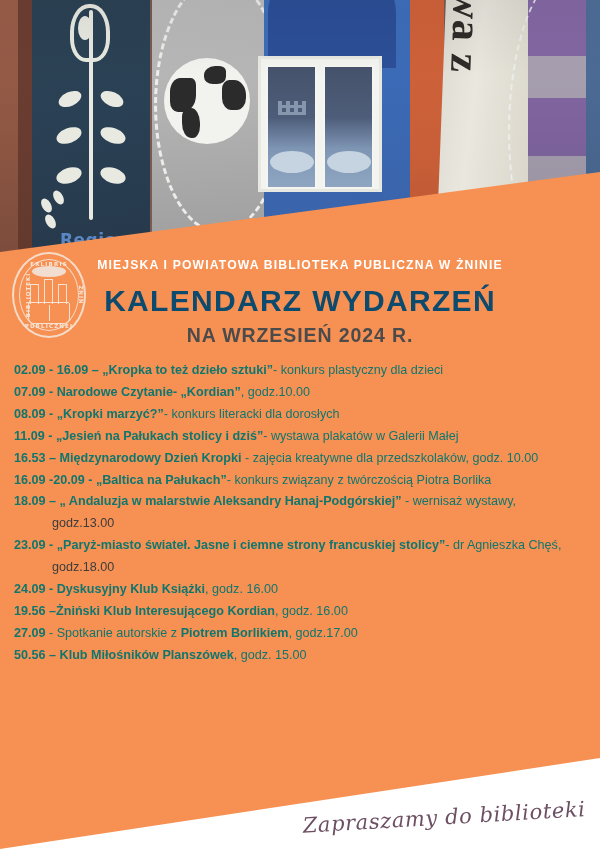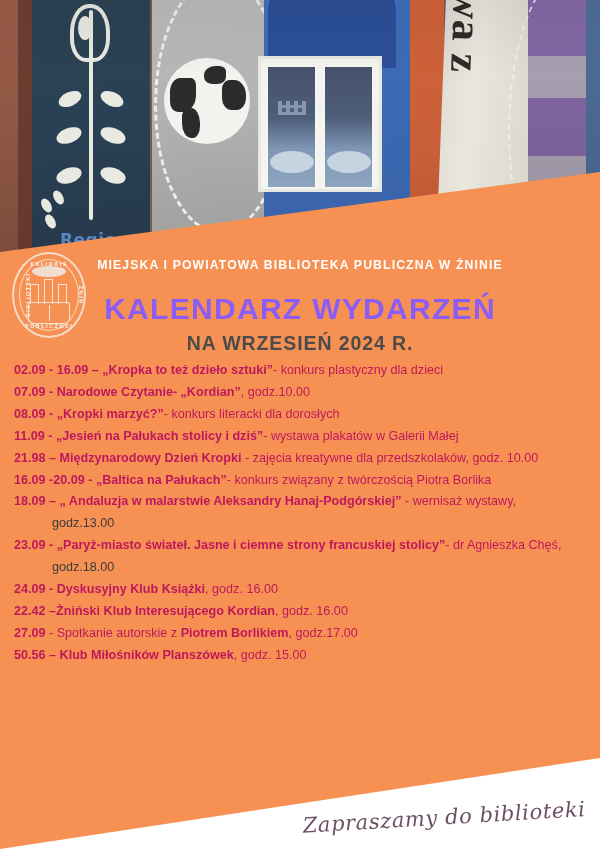--- a/index.html
+++ b/index.html
@@ -356,22 +356,22 @@
     color: #ffffff;
     padding-top: 10px;
     font-family: "Liberation Sans", sans-serif;
   }
 
   .title-main {
     text-align: center;
     font-size: 30px;
     font-weight: bold;
     letter-spacing: 1.3px;
-    color: #8b5cf6;
-    margin-top: 20px;
+    color: #0c4a6e;
+    margin-top: 12px;
     font-family: "Liberation Sans", sans-serif;
   }
 
   .title-sub {
     text-align: center;
     font-size: 19.5px;
     font-weight: bold;
     letter-spacing: .9px;
     color: #4b4b4b;
     margin-top: 6px;
@@ -382,21 +382,21 @@
   .events {
     position: absolute;
     top: 360px;
     left: 14px;
     width: 576px;
   }
 
   .event-line {
     font-size: 12.6px;
     line-height: 21.9px;
-    color: #be185d;
+    color: #0f766e;
     white-space: nowrap;
     font-family: "Liberation Sans", sans-serif;
   }
   .event-line .b { font-weight: bold; }
   .event-line .n { font-weight: normal; }
 
   .event-cont {
     font-size: 12.6px;
     line-height: 21.9px;
     color: #3c3c3c;
@@ -546,21 +546,21 @@
 
     <div class="event-line">
       <span class="b">08.09 - </span><span class="b">„Kropki marzyć?”</span><span class="n">- konkurs literacki dla dorosłych</span>
     </div>
 
     <div class="event-line">
       <span class="b">11.09 - </span><span class="b">„Jesień na Pałukach stolicy i dziś”</span><span class="n">- wystawa plakatów w Galerii Małej</span>
     </div>
 
     <div class="event-line">
-      <span class="b">21.98 – </span><span class="b">Międzynarodowy Dzień Kropki</span><span class="n"> - zajęcia kreatywne dla przedszkolaków, godz. 10.00</span>
+      <span class="b">16.53 – </span><span class="b">Międzynarodowy Dzień Kropki</span><span class="n"> - zajęcia kreatywne dla przedszkolaków, godz. 10.00</span>
     </div>
 
     <div class="event-line">
       <span class="b">16.09 -20.09 - </span><span class="b">„Baltica na Pałukach”</span><span class="n">- konkurs związany z twórczością Piotra Borlika</span>
     </div>
 
     <div class="event-line">
       <span class="b">18.09 – </span><span class="b">„ Andaluzja w malarstwie Aleksandry Hanaj-Podgórskiej”</span><span class="n"> - wernisaż wystawy,</span>
     </div>
     <div class="event-cont">godz.13.00</div>
@@ -568,21 +568,21 @@
     <div class="event-line">
       <span class="b">23.09 - </span><span class="b">„Paryż-miasto świateł. Jasne i ciemne strony francuskiej stolicy”</span><span class="n">- dr Agnieszka Chęś,</span>
     </div>
     <div class="event-cont">godz.18.00</div>
 
     <div class="event-line">
       <span class="b">24.09 - </span><span class="b">Dyskusyjny Klub Książki</span><span class="n">, godz. 16.00</span>
     </div>
 
     <div class="event-line">
-      <span class="b">22.42 –</span><span class="b">Żniński Klub Interesującego Kordian</span><span class="n">, godz. 16.00</span>
+      <span class="b">19.56 –</span><span class="b">Żniński Klub Interesującego Kordian</span><span class="n">, godz. 16.00</span>
     </div>
 
     <div class="event-line">
       <span class="b">27.09 </span><span class="n">- Spotkanie autorskie z </span><span class="b">Piotrem Borlikiem</span><span class="n">, godz.17.00</span>
     </div>
 
     <div class="event-line">
       <span class="b">50.56 – </span><span class="b">Klub Miłośników Planszówek</span><span class="n">, godz. 15.00</span>
     </div>
   </div>

